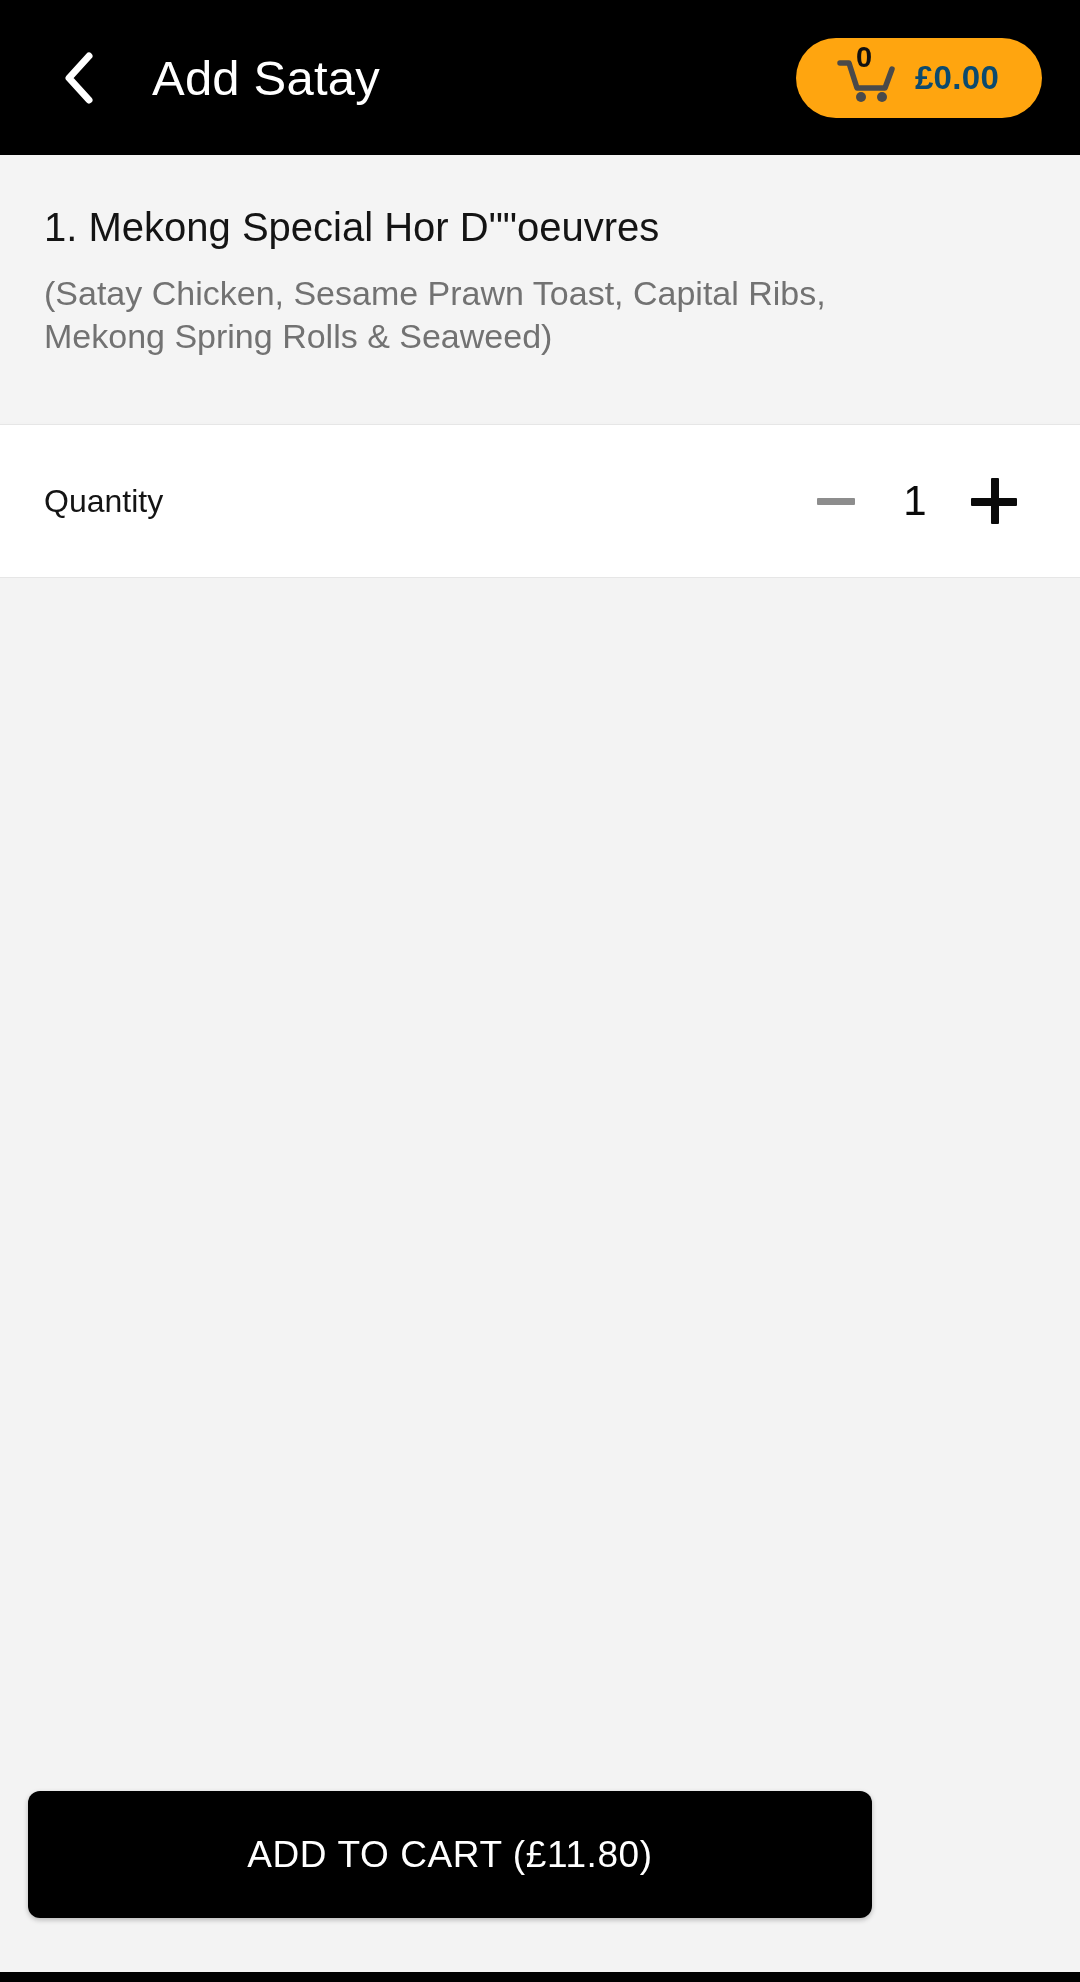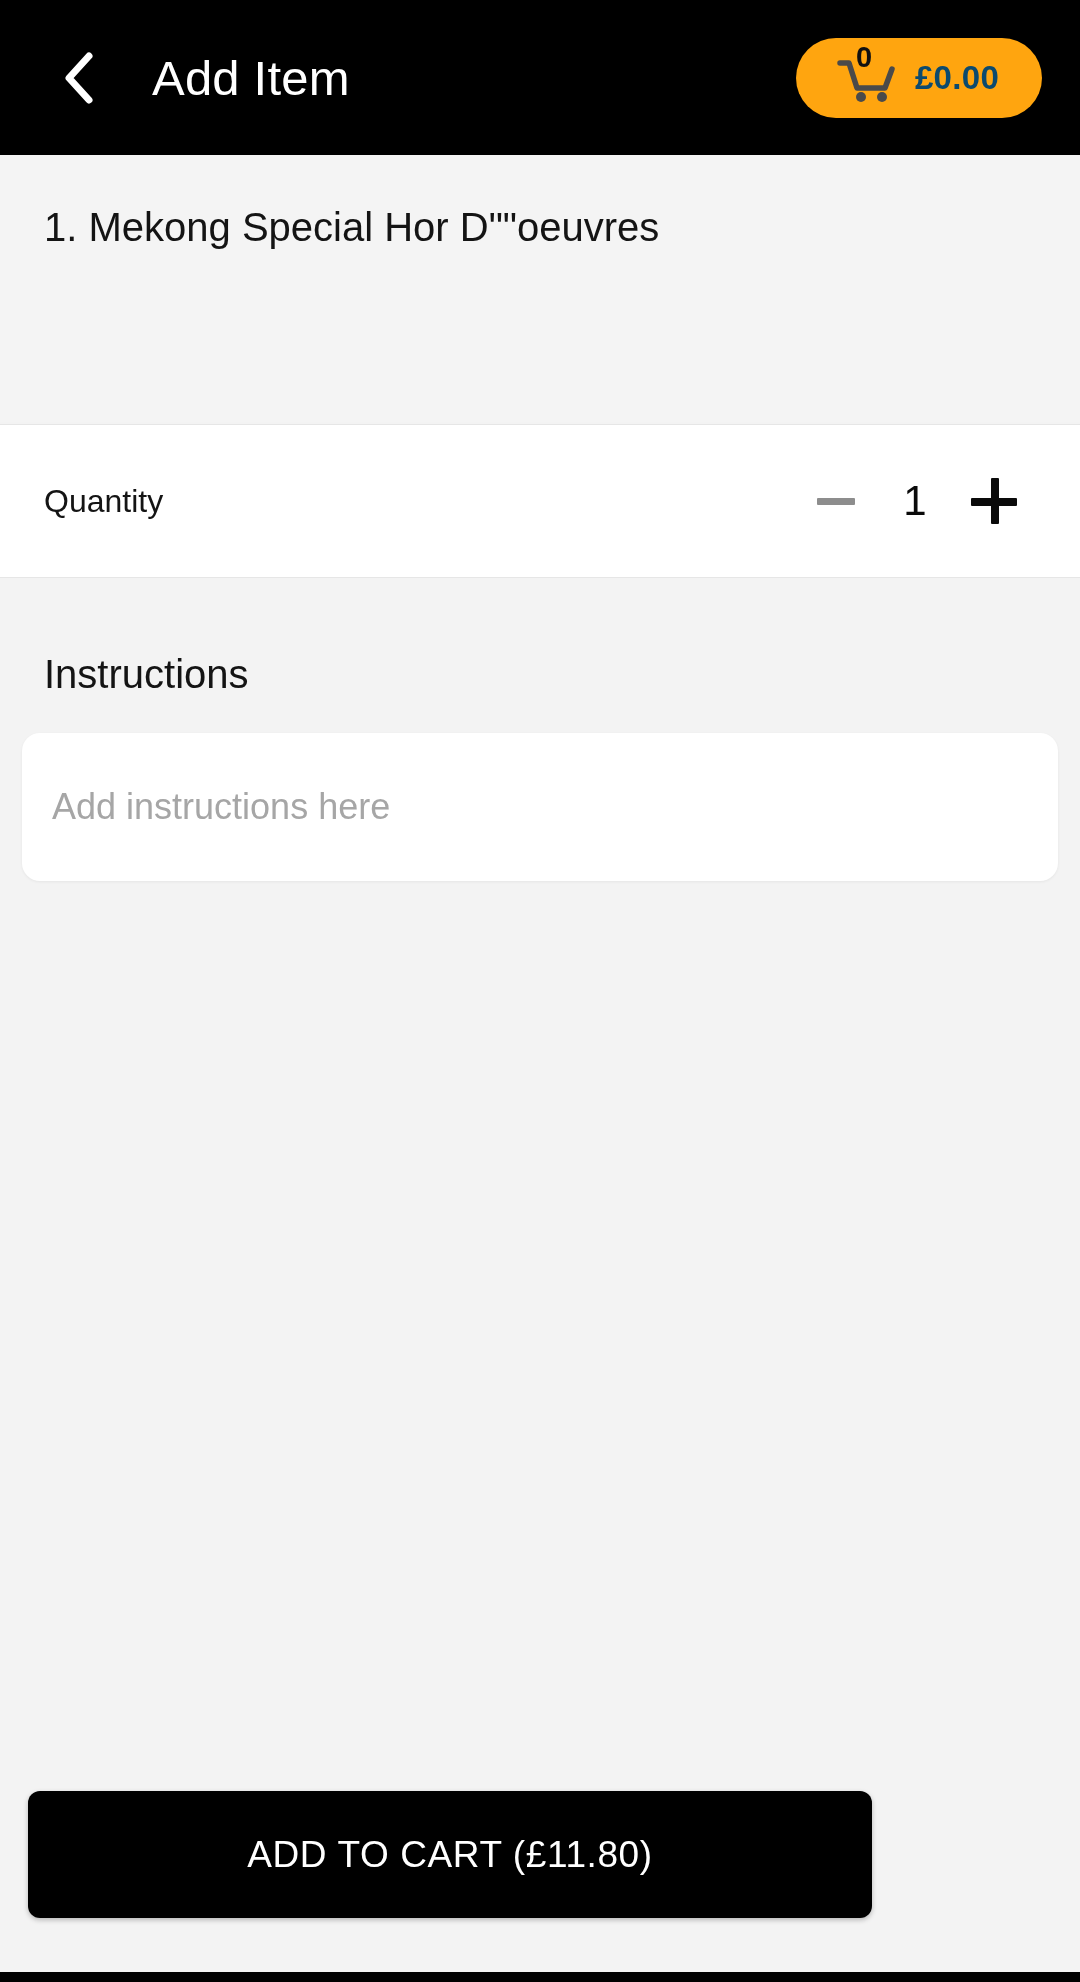--- a/index.html
+++ b/index.html
@@ -266,63 +266,58 @@
   <div class="app-bar">
 
     <div class="back-btn">
       <span>
         <svg width="34" height="54" viewBox="0 0 34 54" fill="none" aria-hidden="true">
           <path d="M28 5 L8 27 L28 49" stroke="#ffffff" stroke-width="7" stroke-linecap="round" stroke-linejoin="round"></path>
         </svg>
       </span>
     </div>
 
-    <div class="app-title">Add Item</div>
+    <div class="app-title">Add Satay</div>
 
     <div class="spacer"></div>
 
     <div class="cart-pill">
       <div class="cart-icon-wrap">
         <span class="cart-badge">0</span>
         <span class="cart-glyph">
           <svg width="60" height="46" viewBox="0 0 60 46" fill="none" aria-hidden="true">
             <path d="M3 6 L12 6 L20 31 L48 31 L55 12" stroke="#4a4a4a" stroke-width="5.5" stroke-linecap="round" stroke-linejoin="round"></path>
             <circle cx="24" cy="40" r="5" fill="#4a4a4a"></circle>
             <circle cx="45" cy="40" r="5" fill="#4a4a4a"></circle>
           </svg>
         </span>
       </div>
       <span class="cart-total">£0.00</span>
     </div>
   </div>
 
   <div class="item-card">
     <div class="item-title">1. Mekong Special Hor D""oeuvres</div>
+    <div class="item-desc">(Satay Chicken, Sesame Prawn Toast, Capital Ribs, Mekong Spring Rolls &amp; Seaweed)</div>
   </div>
 
   <div class="qty-card">
     <span class="qty-label">Quantity</span>
 
     <div class="qty-controls">
       <div class="qty-minus">
         <span class="minus-bar"></span>
       </div>
       <span class="qty-value">1</span>
       <div class="qty-plus">
         <span class="plus-glyph"></span>
       </div>
     </div>
   </div>
 
-  <div class="instructions-section">
-    <div class="instructions-label">Instructions</div>
-    <div class="instructions-box">
-      <span class="instructions-placeholder">Add instructions here</span>
-    </div>
-  </div>
 
   <div class="cta-wrap">
     <button class="cta-button">ADD TO CART  (£11.80)</button>
   </div>
 
   <div class="nav-bar"></div>
 
 </div>
 
 </body></html>

